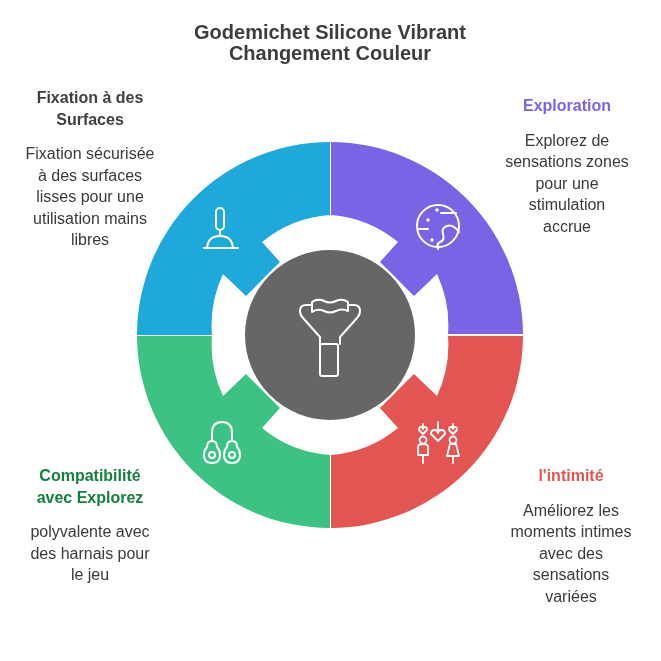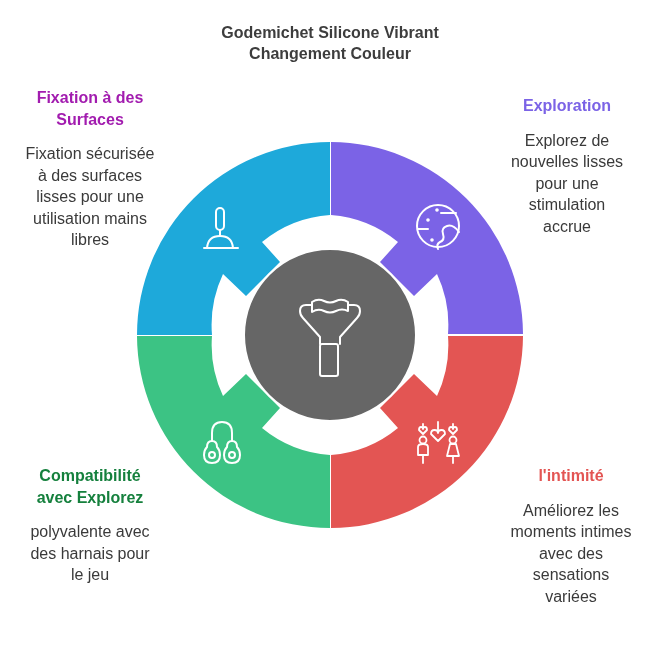--- a/index.html
+++ b/index.html
@@ -1,19 +1,19 @@
 <!DOCTYPE html>
 <html><head>
 <meta charset="utf-8">
 <style>
   html, body { margin: 0; padding: 0; background: #ffffff; }
   body { width: 661px; height: 661px; position: relative; overflow: hidden;
          font-family: "Liberation Sans", "DejaVu Sans", sans-serif; }
   .title { position: absolute; left: 130px; width: 400px; top: 22px; text-align: center;
-           font-weight: bold; font-size: 16px; line-height: 21px; color: #3d3d3d; }
+           font-weight: bold; font-size: 20px; line-height: 21px; color: #3d3d3d; }
   .title div { white-space: nowrap; }
   .block { position: absolute; text-align: center; font-size: 16px; line-height: 21.5px; color: #3a3a3a; }
   .block .head { font-weight: bold; }
   .block .desc { color: #3a3a3a; margin-top: 13px; }
   #diagram { position: absolute; left: 0; top: 0; }
 </style>
 </head>
 <body>
 
 <svg id="diagram" width="661" height="661" viewBox="0 0 661 661">
@@ -75,40 +75,40 @@
     <line x1="453" y1="456" x2="453" y2="463"></line>
   </g>
 </svg>
 
 <div class="title">
   <div>Godemichet Silicone Vibrant</div>
   <div>Changement Couleur</div>
 </div>
 
 <div class="block" style="left:5px; width:170px; top:87px;">
-  <div class="head" style="color:#a21caf;">
+  <div class="head" style="color:#404040;">
     <div>Fixation à des</div>
     <div>Surfaces</div>
   </div>
   <div class="desc">
     <div>Fixation sécurisée</div>
     <div>à des surfaces</div>
     <div>lisses pour une</div>
     <div>utilisation mains</div>
     <div>libres</div>
   </div>
 </div>
 
 <div class="block" style="left:487px; width:160px; top:95px;">
   <div class="head" style="color:#7b63e6;">
     <div>Exploration</div>
   </div>
   <div class="desc">
     <div>Explorez de</div>
-    <div>nouvelles lisses</div>
+    <div>sensations zones</div>
     <div>pour une</div>
     <div>stimulation</div>
     <div>accrue</div>
   </div>
 </div>
 
 <div class="block" style="left:5px; width:170px; top:465px;">
   <div class="head" style="color:#15803d;">
     <div>Compatibilité</div>
     <div>avec Explorez</div>

